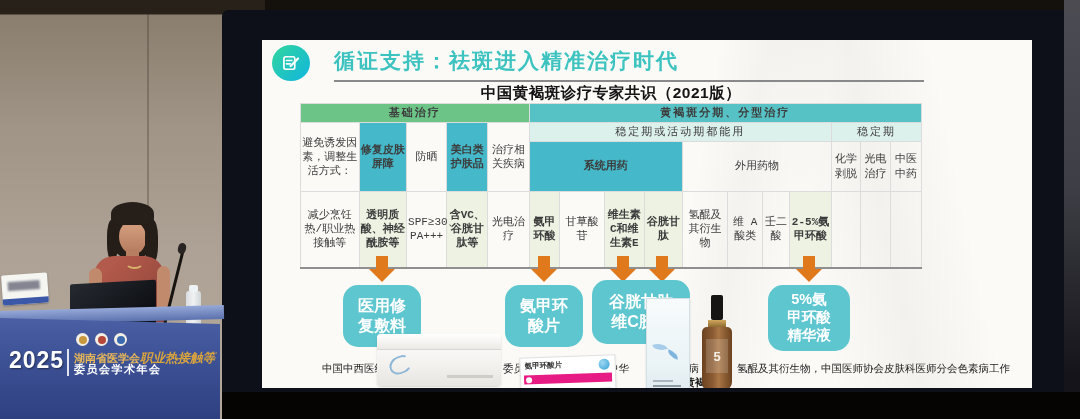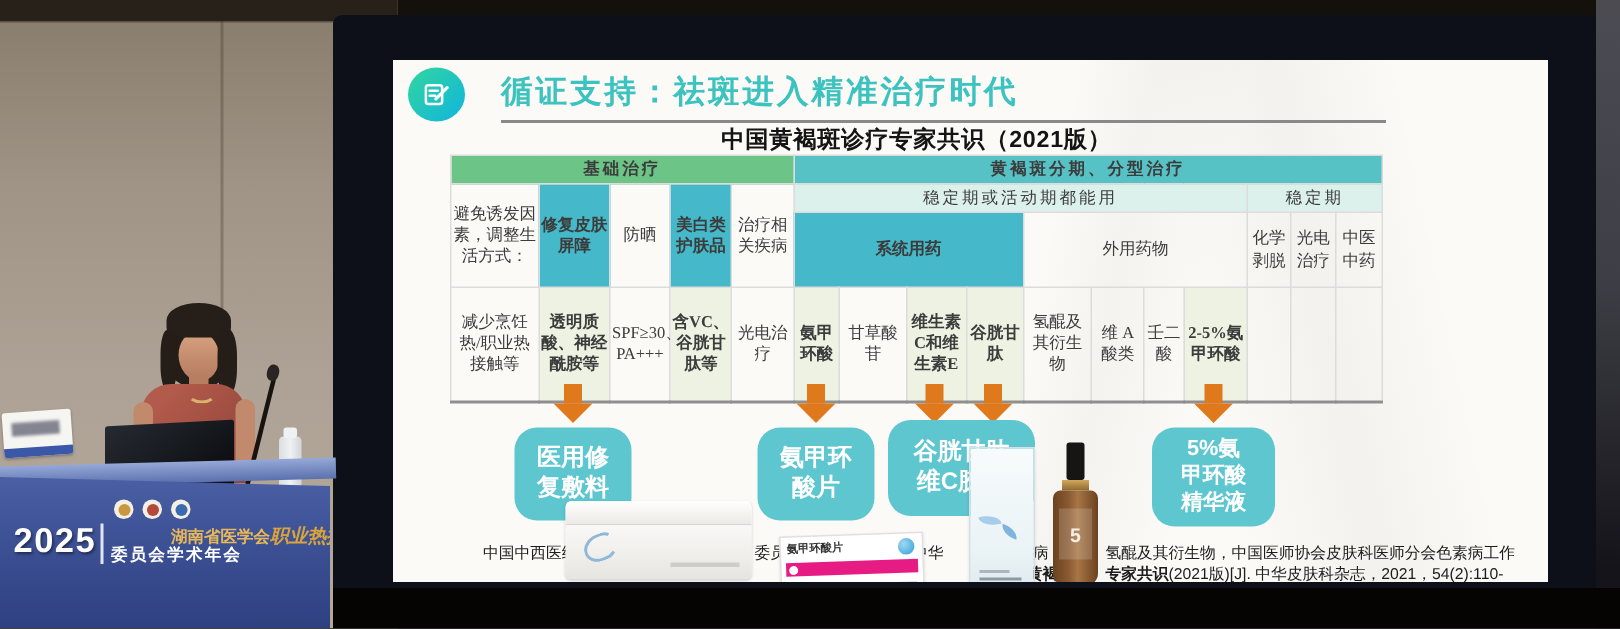--- a/index.html
+++ b/index.html
@@ -25,21 +25,21 @@
   .slide-icon{position:absolute;left:10px;top:5px;width:38px;height:36px;border-radius:50%;
         background:linear-gradient(135deg,#2ed3a4 10%,#14b8d8 90%);
         display:flex;align-items:center;justify-content:center;}
   .slide-title{position:absolute;left:72px;top:7px;font-size:21px;font-weight:bold;color:#3cc3c0;letter-spacing:2px;}
   .title-underline{position:absolute;left:72px;top:40px;width:590px;height:2px;background:#898989;}
   .table-title{position:absolute;left:38px;top:43px;width:622px;text-align:center;
         font-size:15.5px;font-weight:bold;color:#141414;letter-spacing:.5px;}
   table.consensus{position:absolute;left:38px;top:63px;width:622px;border-collapse:collapse;
         table-layout:fixed;border-bottom:2px solid #8f8f8f;}
   table.consensus td{border:1px solid #dcdcdc;text-align:center;vertical-align:middle;padding:0 1px;
-        font-size:11px;color:#3c3c3c;font-family:Liberation Serif, serif;line-height:1.28;}
+        font-size:11px;color:#3c3c3c;font-family:Liberation Mono, monospace;line-height:1.28;}
   td.hd-green{background:#6cc487;color:#fff;font-weight:bold;font-size:12px;letter-spacing:2px;
         font-family:"Liberation Sans",sans-serif;}
   td.hd-teal{background:#57c2c5;color:#fff;font-weight:bold;font-size:12px;letter-spacing:2px;
         font-family:"Liberation Sans",sans-serif;}
   td.sub-teal{background:#45b9c9;color:#fff;font-weight:bold;font-size:11.5px;
         font-family:"Liberation Sans",sans-serif;}
   td.period{background:#dcf0ec;color:#36ada4;font-size:11px;letter-spacing:2px;}
   td.hl{background:#edf2e2;color:#2fb3b3;font-weight:bold;font-family:"Liberation Sans",sans-serif;}
   
   .arrow{position:absolute;width:26px;height:26px;}
@@ -122,21 +122,21 @@
         background:linear-gradient(180deg,#4a5fa4 0%,#3c5094 45%,#2e4080 100%);
         clip-path:polygon(0 0,100% 6%,100% 100%,0 100%);}
   .logo-row{position:absolute;left:76px;top:15px;display:flex;gap:6px;}
   .logo{width:13px;height:13px;border-radius:50%;background:#f3efe4;display:flex;align-items:center;justify-content:center;}
   .logo i{display:block;width:8px;height:8px;border-radius:50%;}
   .logo .gold{background:#c8983e;} .logo .red{background:#b5483a;} .logo .blue{background:#3a6ab0;}
   .year{position:absolute;left:9px;top:29px;font-size:23px;font-weight:bold;color:#ffffff;
         letter-spacing:1px;text-shadow:1px 1px 2px rgba(0,0,0,.45);text-align:right;}
   .divider{position:absolute;left:67px;top:31px;width:2px;height:27px;background:rgba(255,255,255,.85);}
   .org1{position:absolute;left:74px;top:30px;white-space:nowrap;}
-  .org1 .nm{font-size:11px;font-weight:bold;color:#e8b858;margin-left:40px;}
+  .org1 .nm{font-size:11px;font-weight:bold;color:#e8b858;}
   .org1 .sp{font-size:12.5px;font-weight:bold;font-style:italic;color:#d9a43c;font-family:"Liberation Serif",serif;}
   .org2{position:absolute;left:74px;top:44px;font-size:11px;font-weight:bold;color:#ffffff;letter-spacing:1.5px;}
 </style>
 </head>
 <body>
 
 <div id="stage">
 
   <div class="wall"></div>
   <div class="wall-top"></div>
@@ -248,21 +248,20 @@
     <div class="tealbox" style="left:506px;top:245px;width:82px;height:66px;font-size:14.5px">5%氨
 甲环酸
 精华液</div>
 
     <span class="cite" style="left:60px;top:322px">中国中西医结合学</span>
     <span class="cite" style="left:241px;top:322px">委员</span>
     <span class="cite" style="left:346px;top:322px">中华</span>
     <span class="cite" style="left:416px;top:322px">性病</span>
     <span class="cite" style="left:475px;top:322px">氢醌及其衍生物，中国医师协会皮肤科医师分会色素病工作</span>
     <span class="cite" style="left:412px;top:336px;font-weight:bold">国黄褐</span>
-    <span class="cite" style="left:475px;top:336px"><b>专家共识</b><span>(2021版)[J]. 中华皮肤科杂志，2021，54(2):110-</span></span>
 
     <div class="jar">
       <div class="lid"></div>
         <div class="mark"></div>
         <div class="line"></div>
     </div>
     <div class="pillbox">
       <div class="nm">氨甲环酸片</div>
       <div class="dot"></div>
       <div class="stripe">

